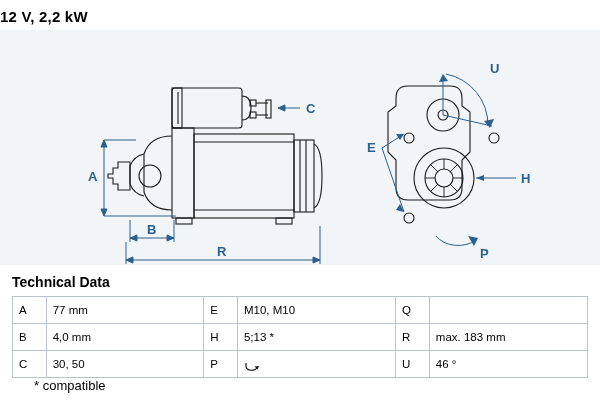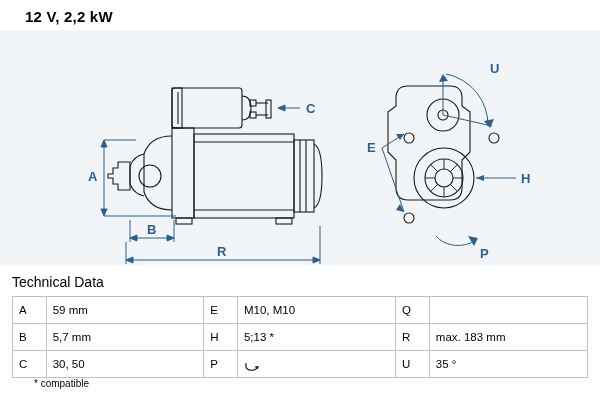--- a/index.html
+++ b/index.html
@@ -15,40 +15,40 @@
     position: relative;
     overflow: hidden;
   }
   #page {
     position: relative;
     width: 600px;
     height: 400px;
   }
   .title {
     position: absolute;
-    left: 25px;
+    left: 0;
     top: 8px;
     font-size: 15px;
     font-weight: bold;
     letter-spacing: 0.2px;
   }
   .drawing-area {
     position: absolute;
     left: 0;
     top: 30px;
     width: 600px;
     height: 235px;
     background: #f2f5f7;
   }
   .tech-title {
     position: absolute;
     left: 12px;
     top: 274px;
     font-size: 14px;
-    font-weight: normal;
+    font-weight: bold;
   }
   table.tech {
     position: absolute;
     left: 12px;
     top: 296px;
     width: 576px;
     border-collapse: collapse;
     font-size: 11.5px;
   }
   table.tech td {
@@ -63,21 +63,21 @@
     font-weight: normal;
     text-align: left;
   }
   td.val {
     width: 158px;
   }
   .footnote {
     position: absolute;
     left: 34px;
     top: 378px;
-    font-size: 10px;
+    font-size: 13px;
   }
   svg { display: block; }
 </style>
 </head>
 <body>
 
 <div id="page">
 
   <div class="title">12 V, 2,2 kW</div>
 
@@ -196,46 +196,46 @@
       <text x="480" y="228" fill="#2b5f8e" font-size="13" font-weight="bold" font-family="'Liberation Sans', sans-serif">P</text>
     </svg>
   </div>
 
   <div class="tech-title">Technical Data</div>
 
   <table class="tech">
     <tbody>
       <tr>
         <td class="key">A</td>
-        <td class="val">59 mm</td>
+        <td class="val">77 mm</td>
         <td class="key">E</td>
         <td class="val">M10, M10</td>
         <td class="key">Q</td>
         <td class="val"></td>
       </tr>
       <tr>
         <td class="key">B</td>
-        <td class="val">5,7 mm</td>
+        <td class="val">4,0 mm</td>
         <td class="key">H</td>
         <td class="val">5;13 *</td>
         <td class="key">R</td>
         <td class="val">max. 183 mm</td>
       </tr>
       <tr>
         <td class="key">C</td>
         <td class="val">30, 50</td>
         <td class="key">P</td>
         <td class="val">
           <svg width="16" height="13" viewBox="0 0 16 13">
             <path d="M2 9 a6 4.5 0 0 0 11 1" fill="none" stroke="#1a1a1a" stroke-width="1.2"></path>
             <polygon points="13.5,11.5 10.5,8.5 15,8" fill="#1a1a1a"></polygon>
             <path d="M2 9 l0 -4" fill="none" stroke="#1a1a1a" stroke-width="1.2"></path>
           </svg>
         </td>
         <td class="key">U</td>
-        <td class="val">35 °</td>
+        <td class="val">46 °</td>
       </tr>
     </tbody>
   </table>
 
   <div class="footnote">* compatible</div>
 
 </div>
 
 </body></html>

